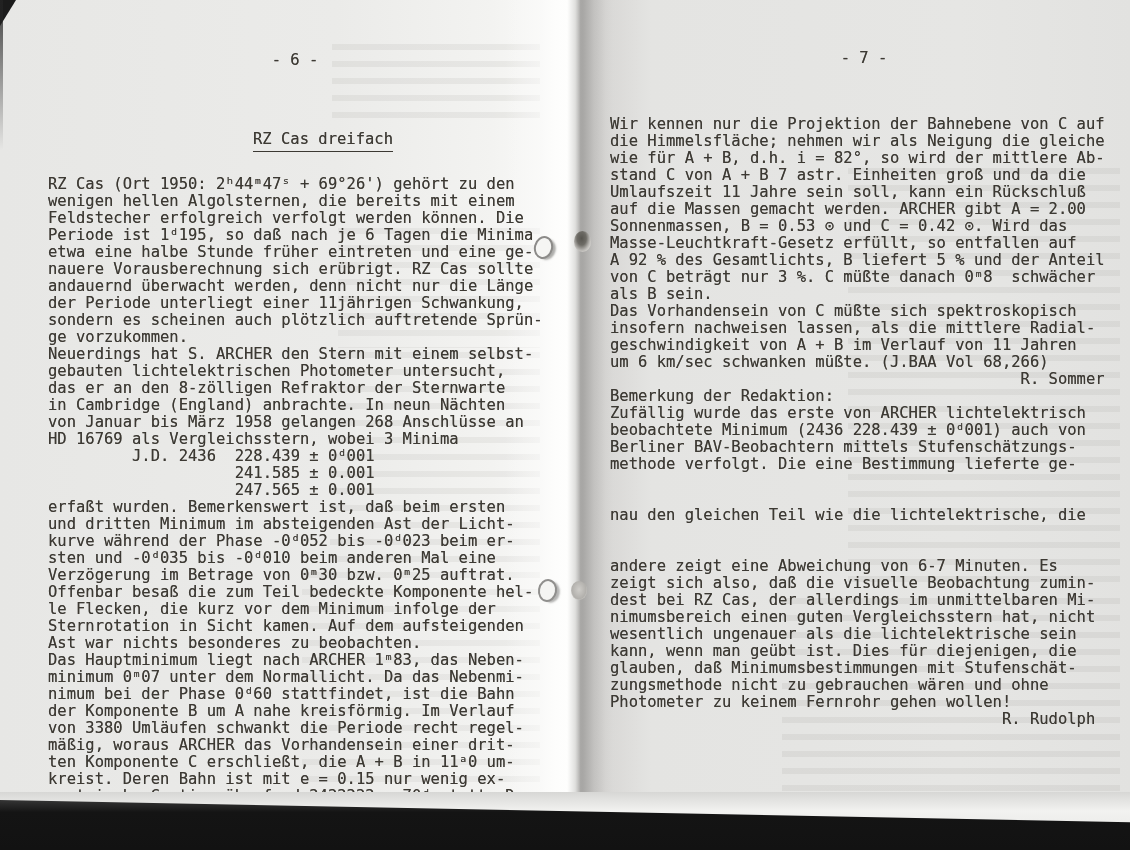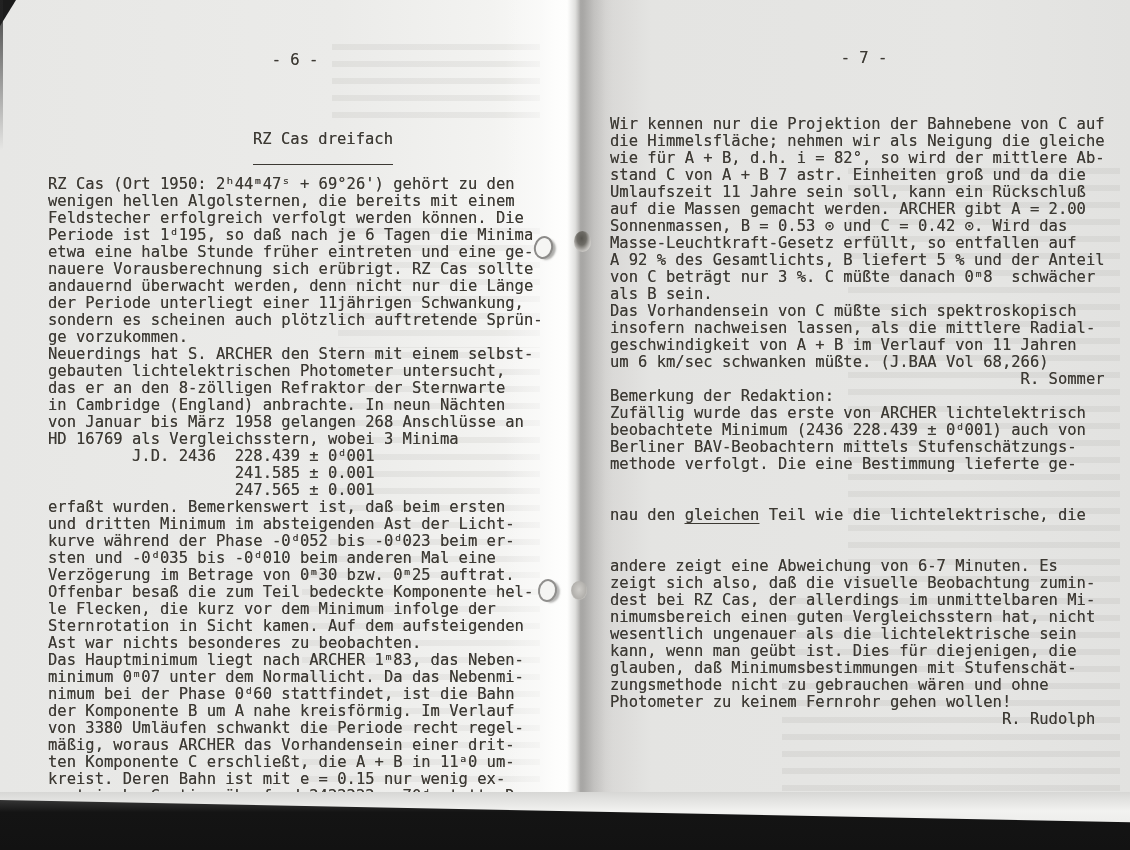--- a/index.html
+++ b/index.html
@@ -39,23 +39,23 @@
   
   .col{position:absolute;z-index:5;color:#3c3933;
     font-size:15.5px;line-height:17px;white-space:pre;
     text-shadow:0 0 .5px rgba(60,57,51,.65);}
   .col-left{left:48px;top:18px;width:494px;}
   .col-right{left:610px;top:16px;width:508px;}
   .pagenum{text-align:center;}
   .col-right .pagenum{margin-bottom:15px;}
   .hwrap{text-align:center;margin-top:11px;height:19px;}
   .h2wrap{text-align:center;margin-top:17px;margin-bottom:9px;height:19px;}
-  .heading{border-bottom:1.5px solid #3c3933;padding-bottom:16px;}
+  .heading{border-bottom:1.5px solid #3c3933;padding-bottom:3px;}
   .body{margin-top:9px;}
-  .uword{text-decoration:underline;text-underline-offset:3px;text-align:right;}
+  .uword{text-underline-offset:3px;text-align:right;}
   
   .hole{position:absolute;z-index:6;border-radius:50%;}
   .hole-l1{left:534px;top:236px;width:15px;height:19px;border:2px solid #8c8b89;background:#f5f5f3;
     box-shadow:4px 1px 2px -1px rgba(130,130,128,.65);transform:rotate(14deg);}
   .hole-l2{left:538px;top:579px;width:15px;height:19px;border:2px solid #908f8d;background:#f4f4f2;
     box-shadow:4px 1px 2px -1px rgba(130,130,128,.6);transform:rotate(10deg);}
   .hole-r1{left:574px;top:231px;width:17px;height:21px;
     background:radial-gradient(ellipse at 45% 35%, #57554f 0%, #6e6c66 35%, #b9b7b3 62%, #e2e0dc 82%);}
   .hole-r2{left:571px;top:581px;width:16px;height:19px;
     background:radial-gradient(ellipse at 50% 45%, #cfcdc9 0%, #b2b0ac 62%, #dfddd9 86%);}

